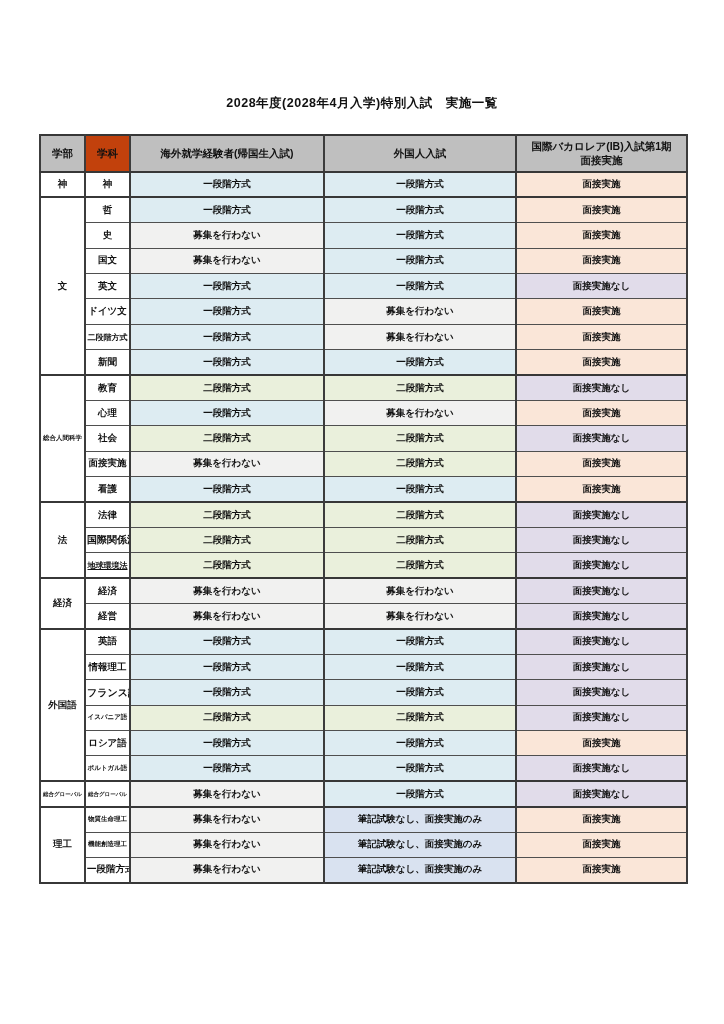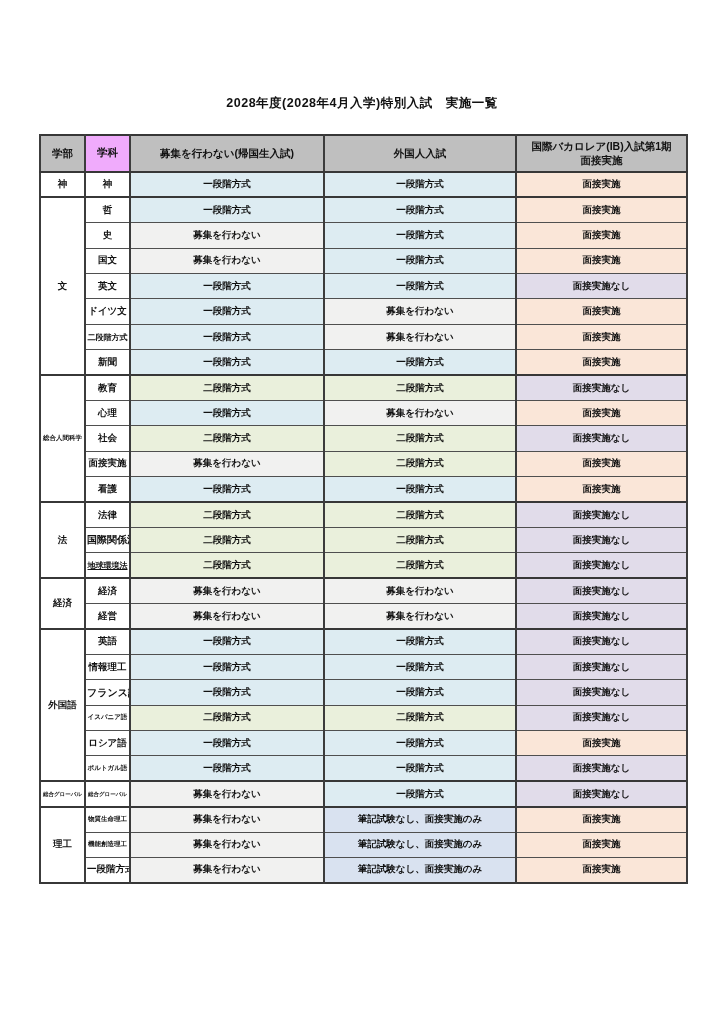--- a/index.html
+++ b/index.html
@@ -44,22 +44,22 @@
     <colgroup>
       <col style="width:45px">
         <col style="width:45px">
         <col style="width:194px">
         <col style="width:192px">
         <col style="width:171px">
     </colgroup>
     <thead>
       <tr>
         <th style="background: rgb(191, 191, 191);">学部</th>
-        <th style="background: #f0abfc; font-family: Liberation Mono, monospace;">学科</th>
-        <th style="background: rgb(191, 191, 191);">募集を行わない(帰国生入試)</th>
+        <th style="background: #c2410c;">学科</th>
+        <th style="background: rgb(191, 191, 191);">海外就学経験者(帰国生入試)</th>
         <th style="background: rgb(191, 191, 191);">外国人入試</th>
         <th class="ib" style="background: rgb(191, 191, 191);">国際バカロレア(IB)入試第1期
 面接実施</th>
       </tr>
     </thead>
     <tbody>
         <tr class="sec-start">
           <td class="faculty autofit" rowspan="1">神</td>
           <td class="dept autofit">神</td>
           <td class="val" style="background: rgb(221, 236, 242);">一段階方式</td>

